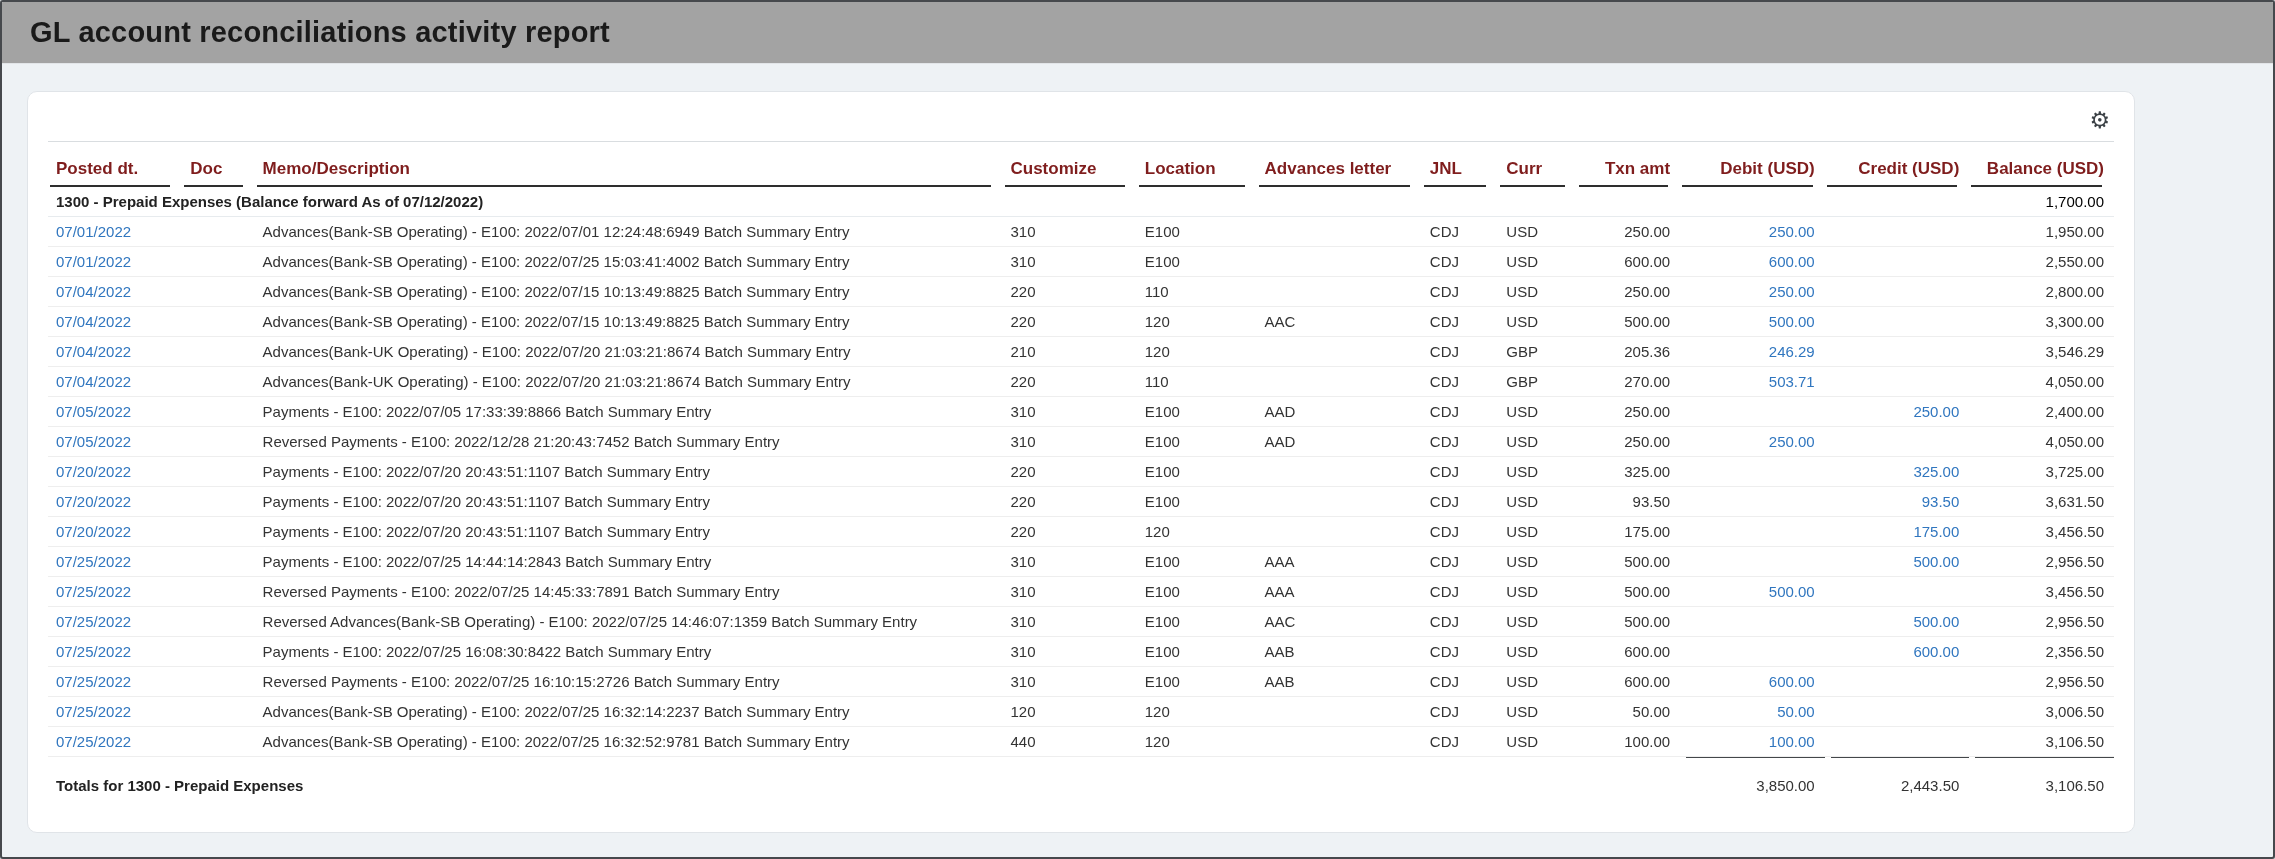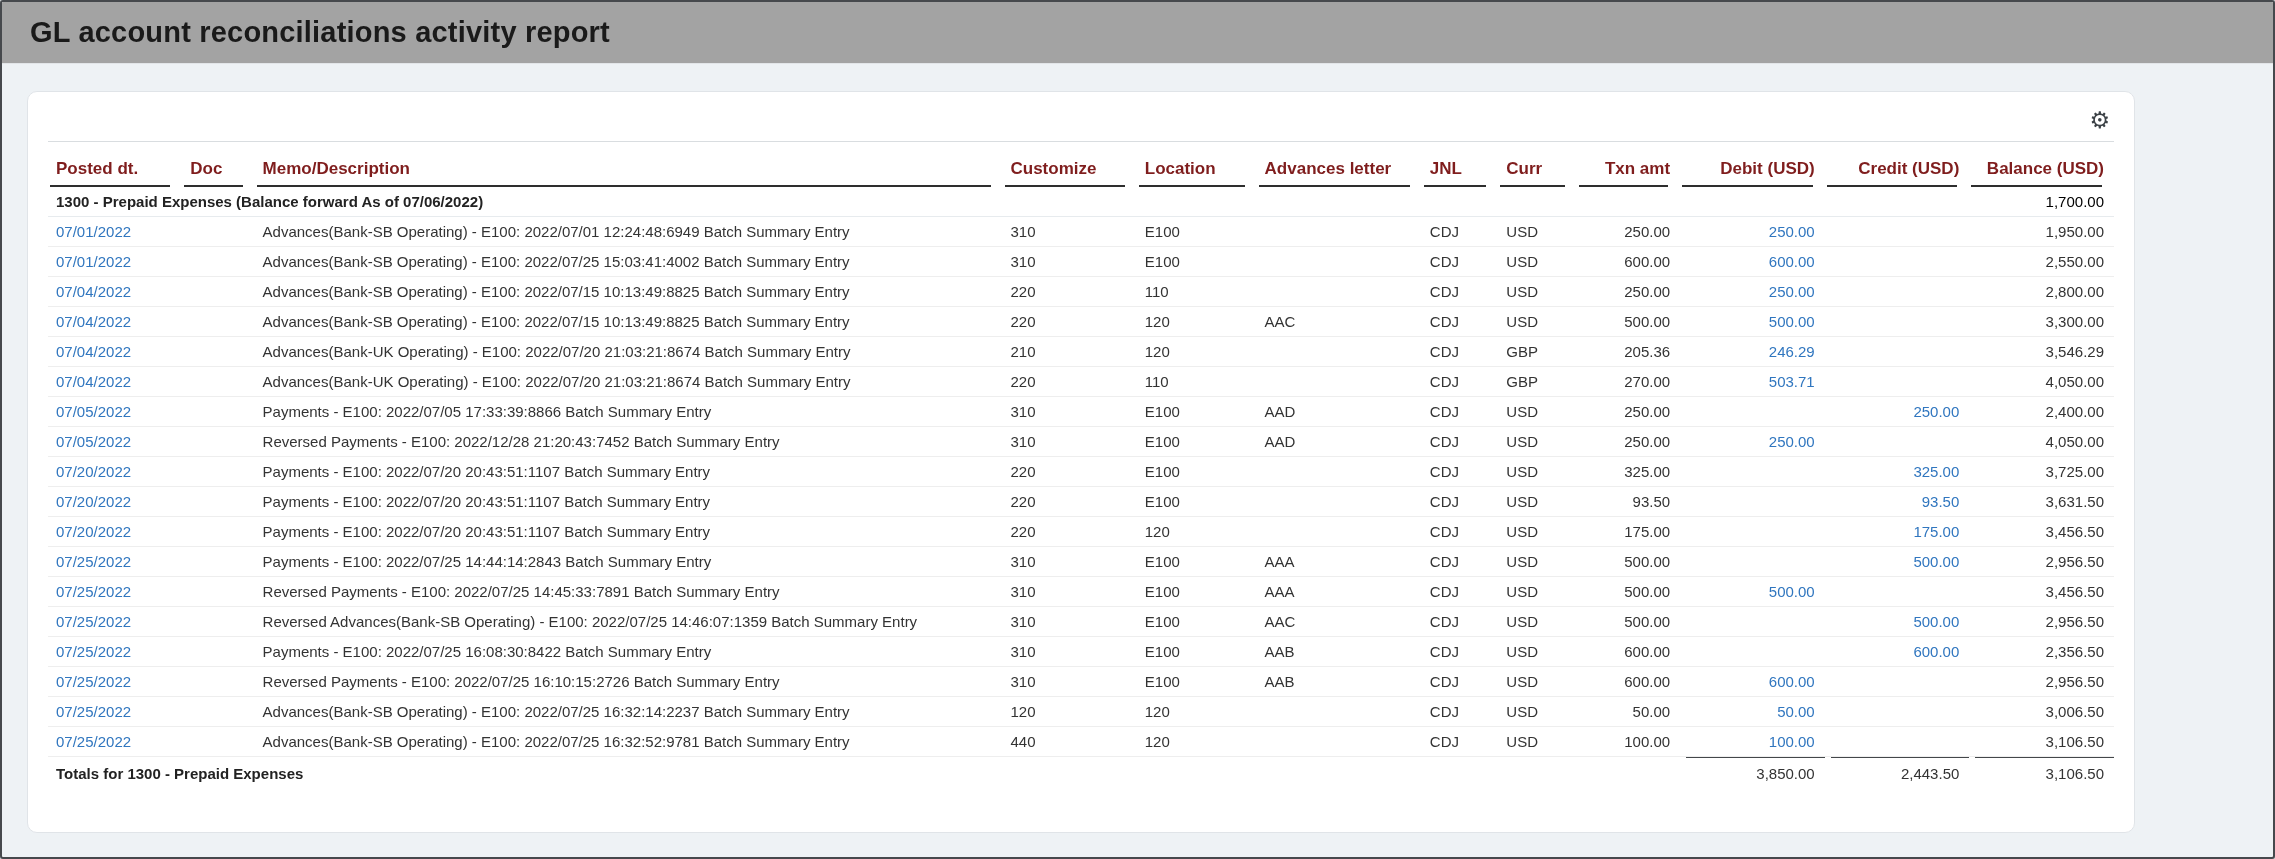--- a/index.html
+++ b/index.html
@@ -63,21 +63,21 @@
   }
   th.r{text-align:right;}
   td{
     padding:6px 10px 6px 8px;border-bottom:1px solid #eeeeee;
     white-space:nowrap;overflow:hidden;text-overflow:ellipsis;position:relative;
   }
   td.r{text-align:right;}
   td.link{color:#3076bf;cursor:pointer;}
   tr.group-row td{font-weight:bold;color:#222222;border-bottom:1px solid #e7ebee;}
   tr.group-row td.bal{font-weight:normal;color:#000000;margin-top:48px;}
-  tr.totals td,tr.grand td{border-top:1px solid #e7ebee;border-bottom:none;padding-top:8px;padding-bottom:8px;}
+  tr.totals td,tr.grand td{border-top:1px solid #e7ebee;border-bottom:none;padding-top:20px;padding-bottom:8px;}
   tr.totals td.lbl,tr.grand td.lbl{font-weight:bold;color:#222222;}
   td.tline::before{
     content:"";position:absolute;left:6px;right:0;top:-1px;height:2px;background:#43474a;
   }
   tr.grand td{background:#fafcfd;}
   td.dbl::after{
     content:"";position:absolute;left:6px;right:0;bottom:0;height:5px;
     border-top:1px solid #43474a;border-bottom:2px solid #43474a;
   }
 </style>
@@ -122,21 +122,21 @@
           <th>JNL</th>
           <th>Curr</th>
           <th class="r">Txn amt</th>
           <th class="r">Debit (USD)</th>
           <th class="r">Credit (USD)</th>
           <th class="r">Balance (USD)</th>
         </tr>
       </thead>
       <tbody>
         <tr class="group-row">
-          <td colspan="11">1300 - Prepaid Expenses (Balance forward As of 07/06/2022)</td>
+          <td colspan="11">1300 - Prepaid Expenses (Balance forward As of 07/12/2022)</td>
           <td class="r bal">1,700.00</td>
         </tr>
 
         <tr>
             <td class="link">07/01/2022</td>
             <td></td>
             <td>Advances(Bank-SB Operating) - E100: 2022/07/01 12:24:48:6949 Batch Summary Entry</td>
             <td>310</td>
             <td>E100</td>
             <td></td>

